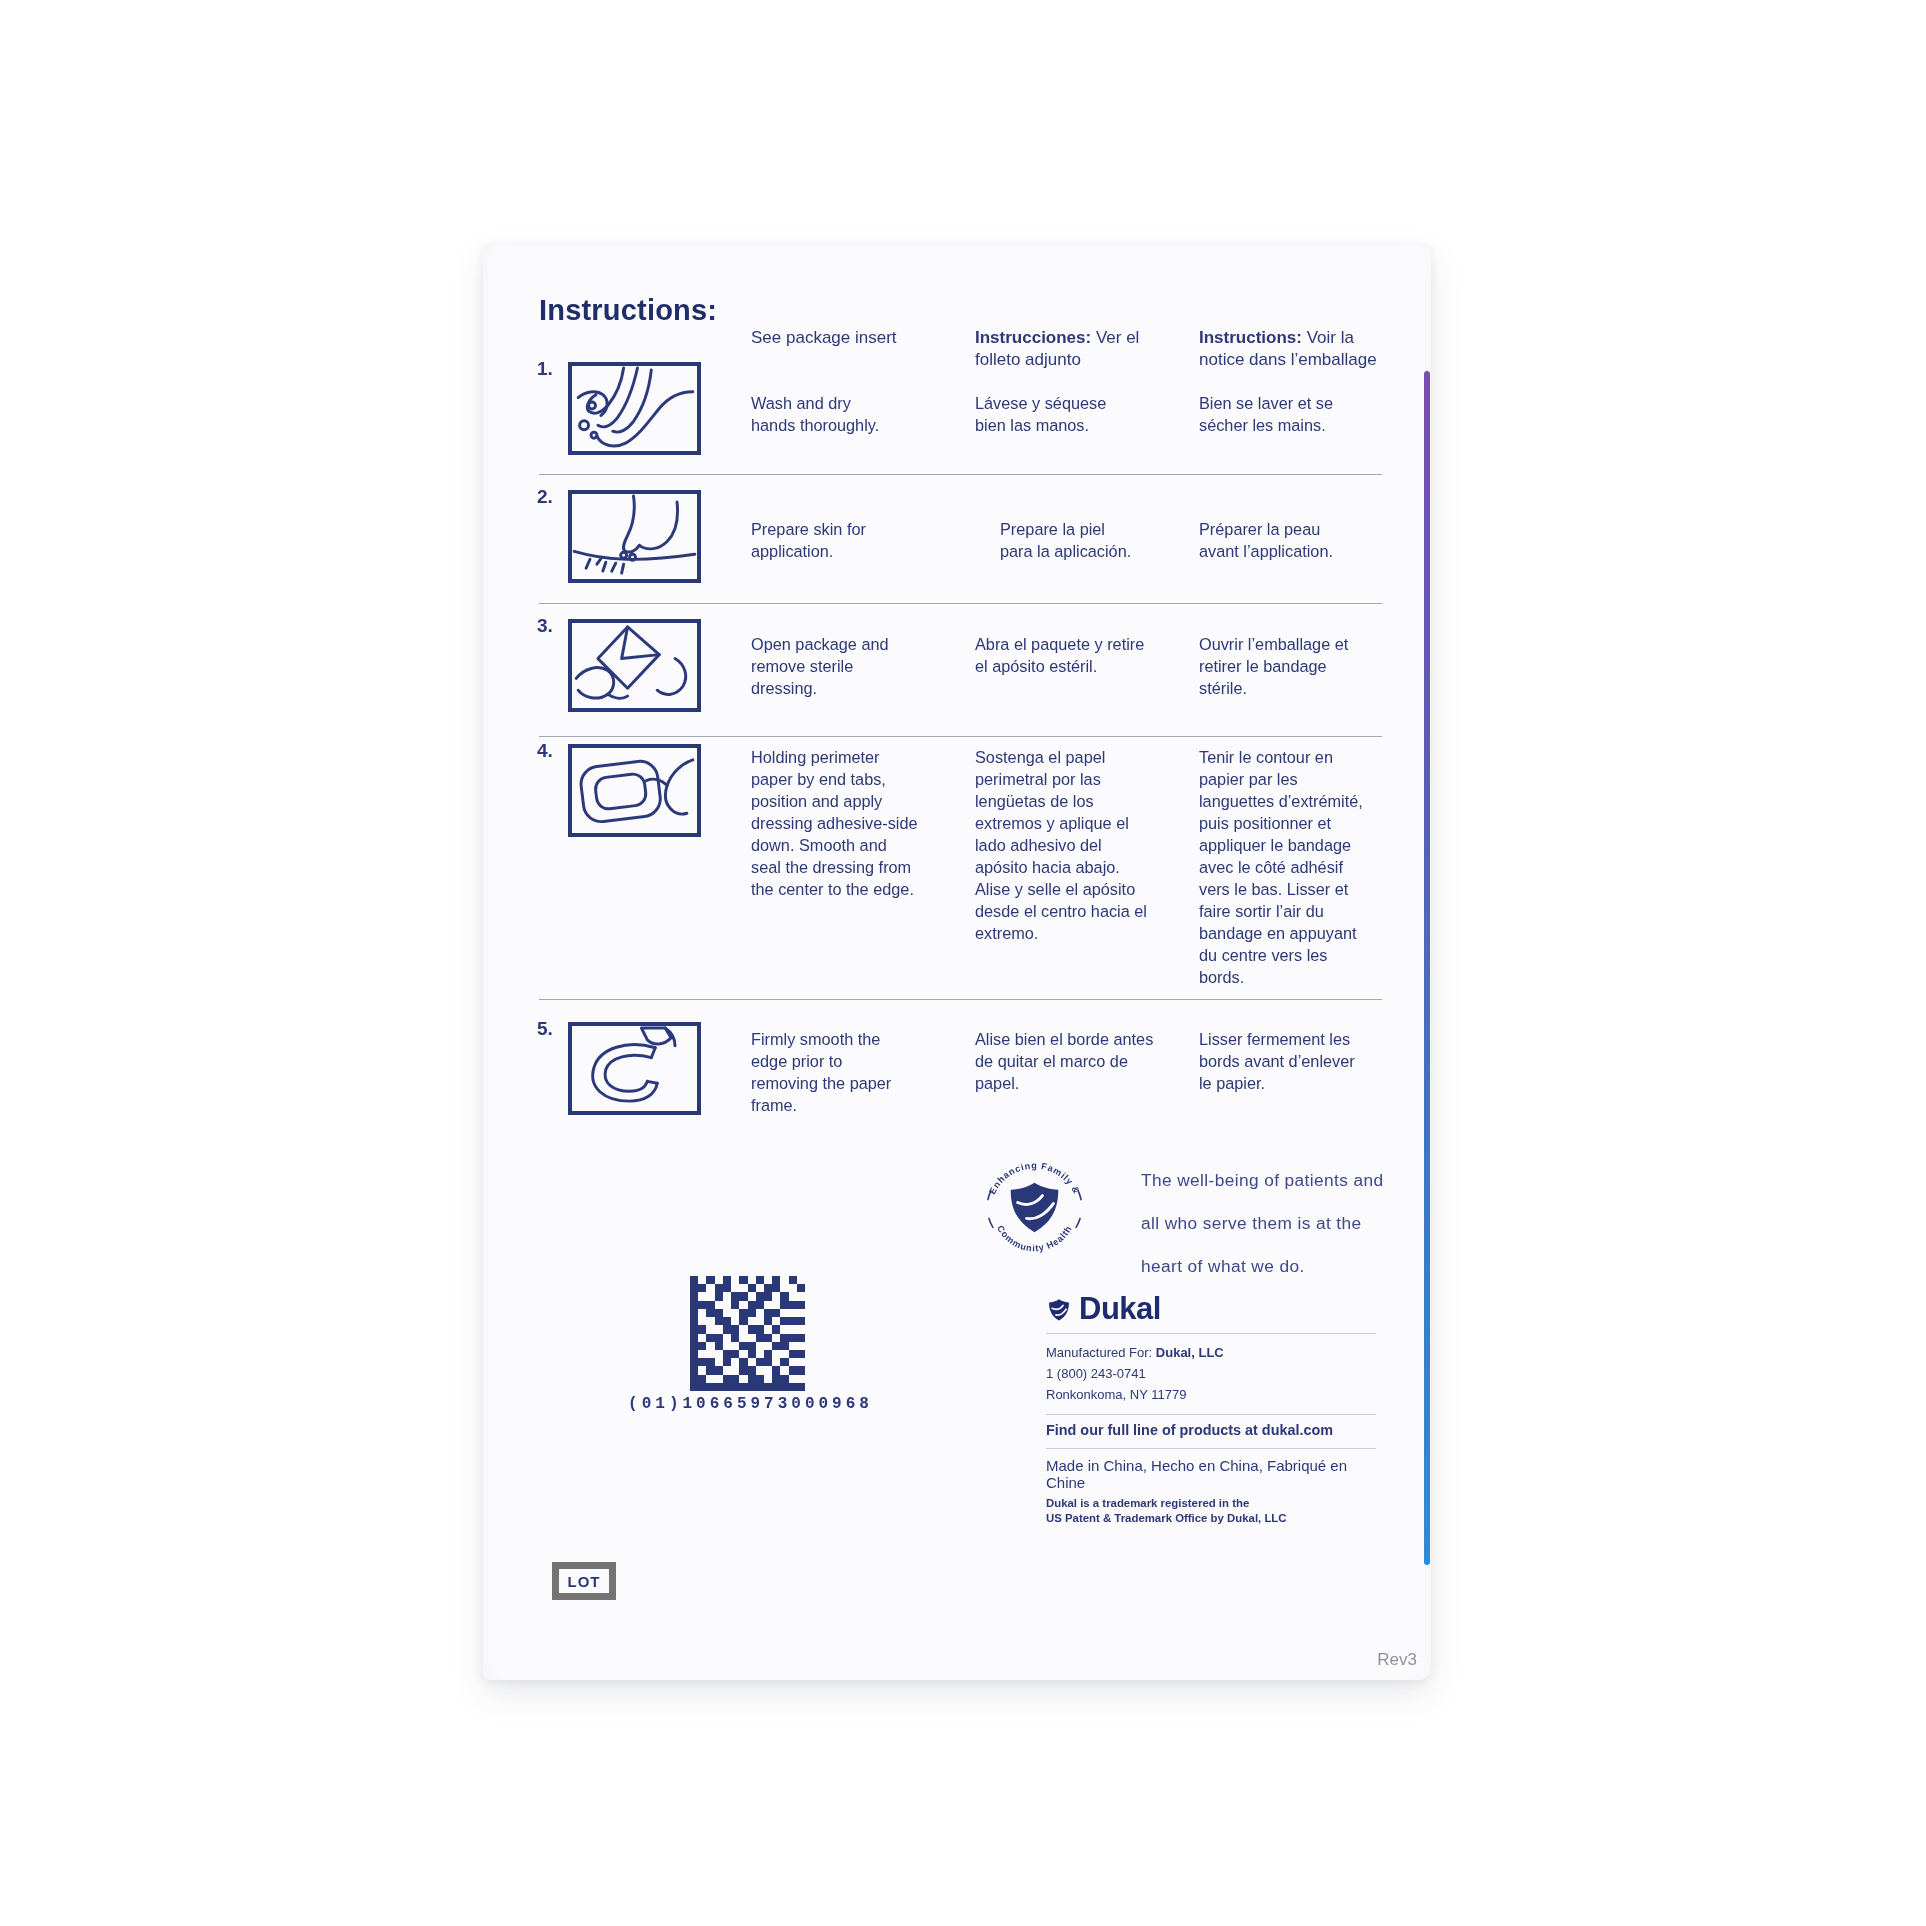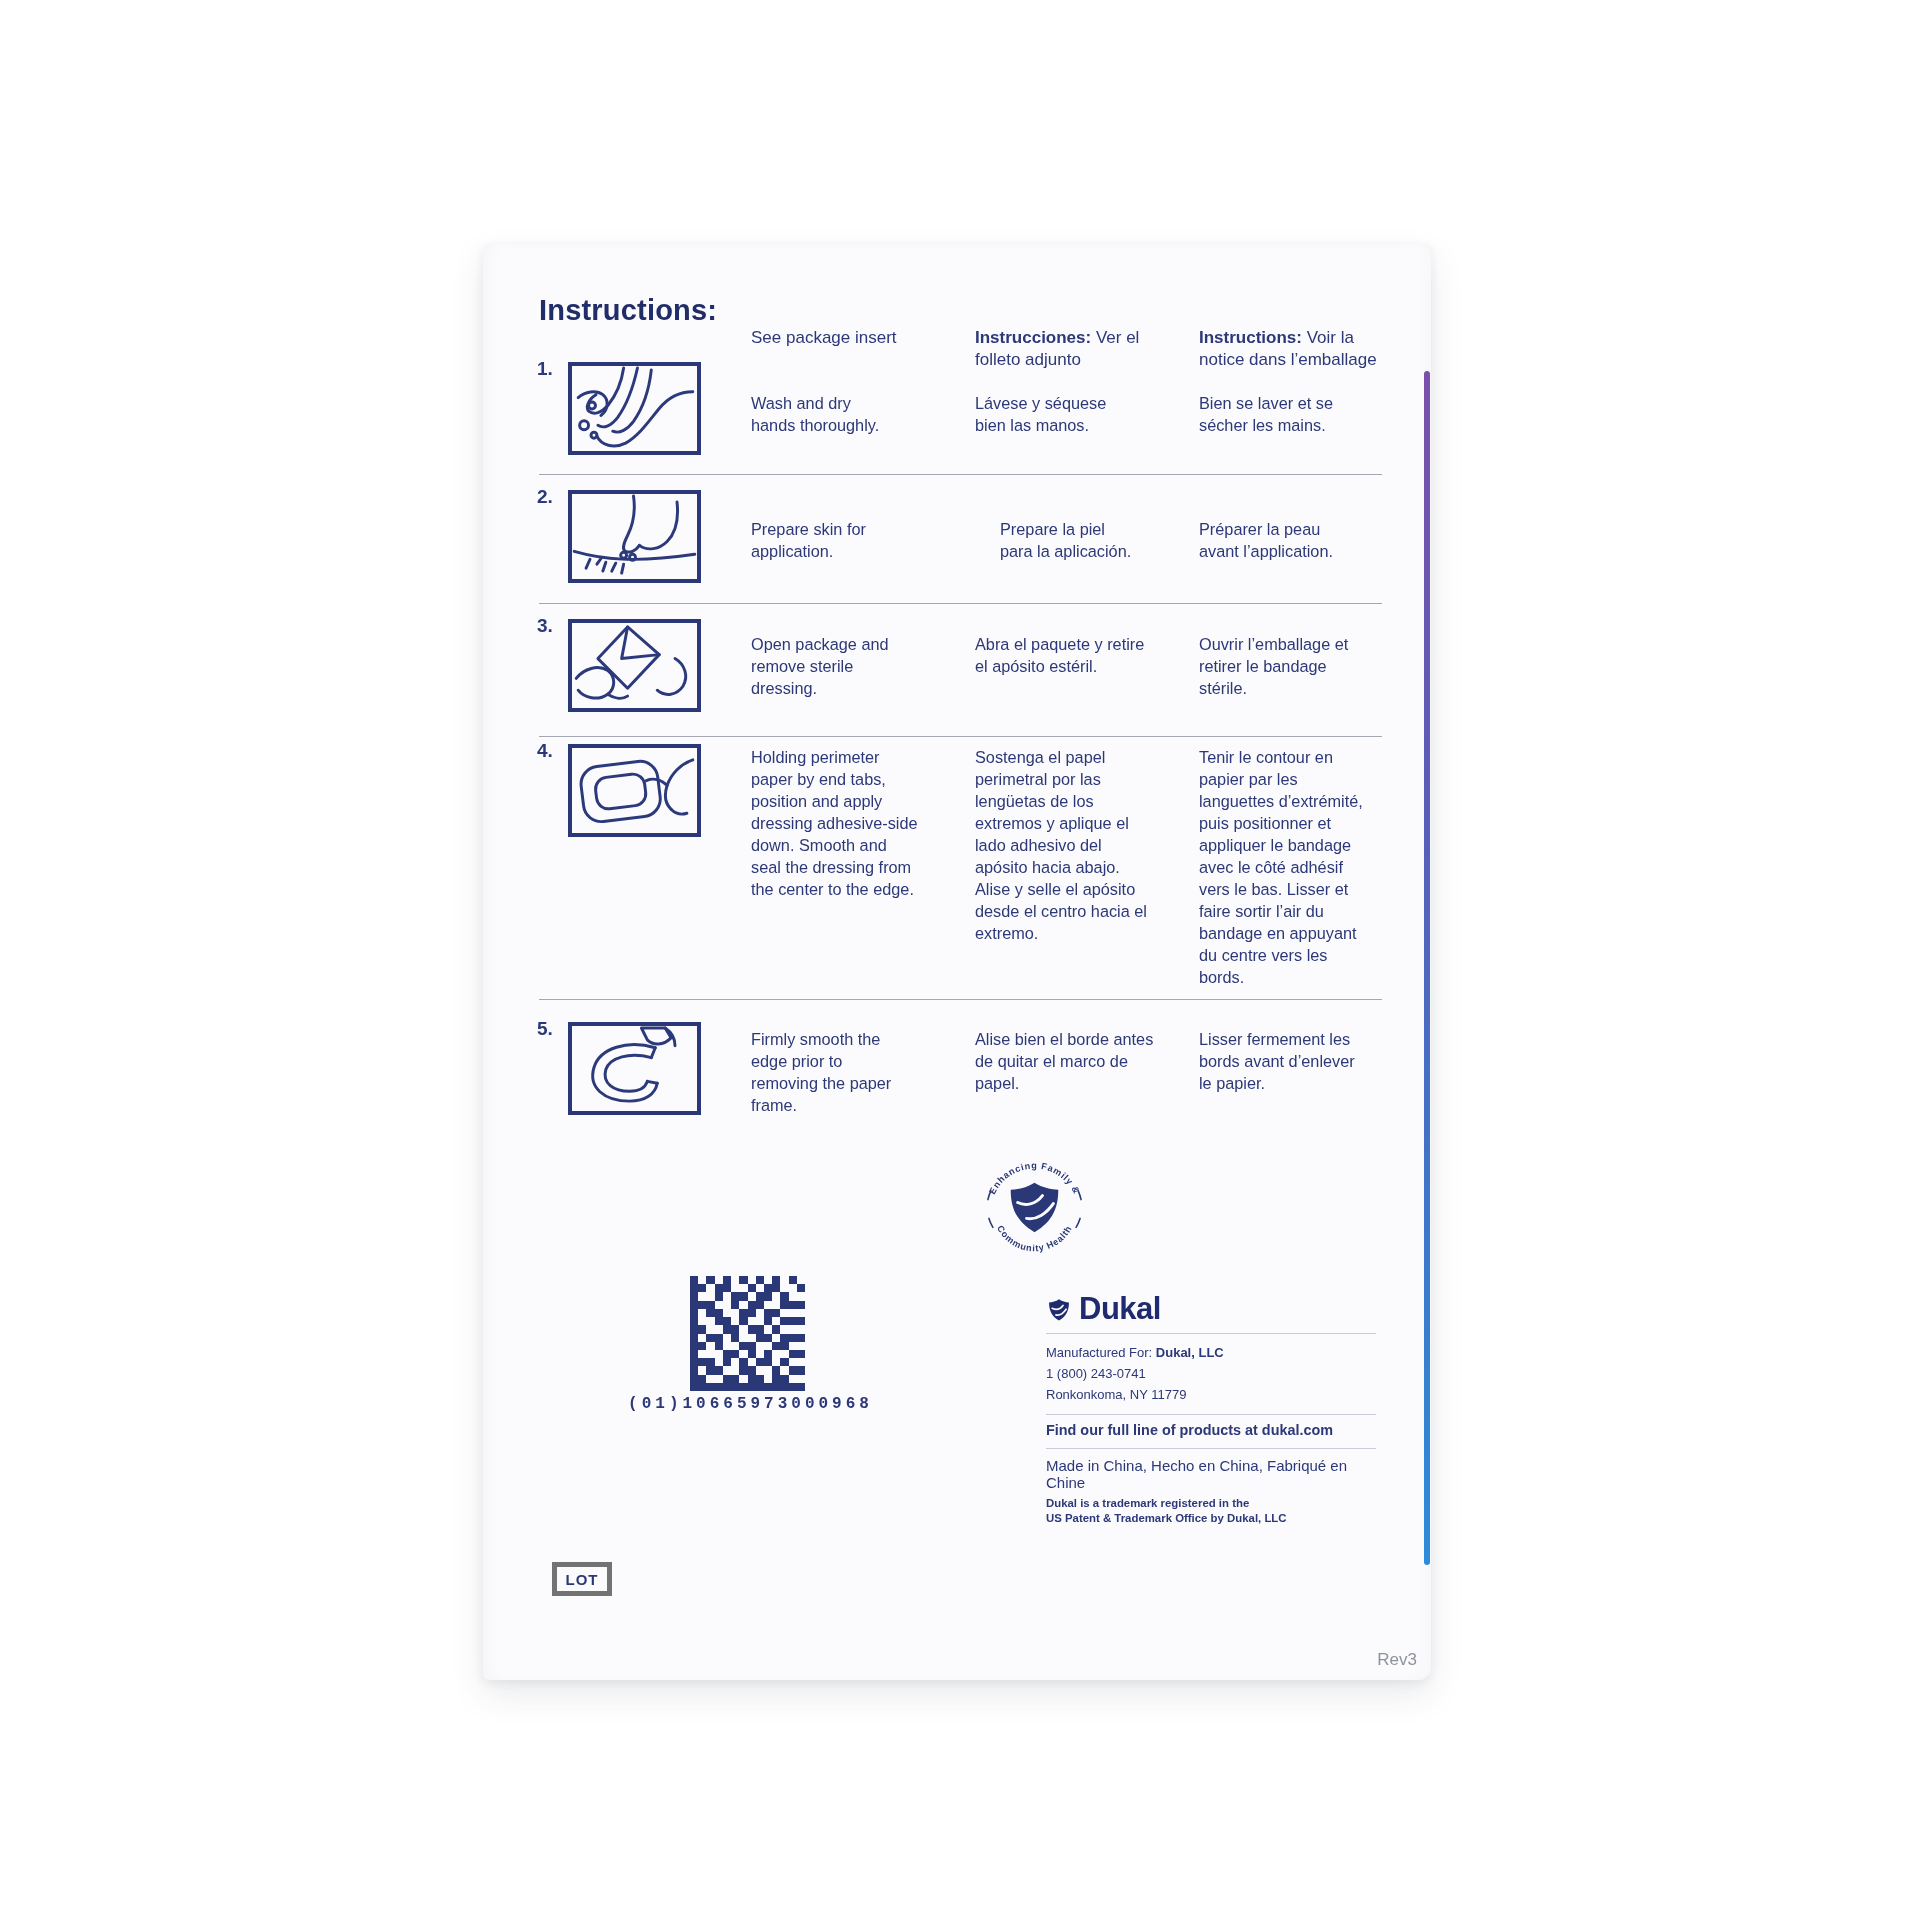--- a/index.html
+++ b/index.html
@@ -37,21 +37,21 @@
   .wordmark svg{width:26px;height:28px;}
   .wordmark .brand-name{font-size:31px;font-weight:bold;color:#1f2b6e;letter-spacing:-0.5px;}
   .rule{height:1px;background:#c7cbd5;width:330px;}
   .r1{margin-top:8px;} .r2{margin-top:9px;} .r3{margin-top:10px;}
   .mline{font-size:13px;line-height:21px;}
   .m-first{margin-top:8px;}
   .find-line{margin-top:7px;font-size:14.4px;font-weight:bold;}
   .made-in{margin-top:8px;font-size:15px;}
   .tm-line{font-size:11.4px;line-height:15.3px;font-weight:600;}
   .tm-first{margin-top:5px;}
-  .lot-box{position:absolute;left:69px;top:1318px;width:50px;height:24px;border:5px solid #737373;
+  .lot-box{position:absolute;left:69px;top:1318px;width:50px;height:24px;border:7px solid #737373;
            display:flex;align-items:center;justify-content:center;font-size:15px;font-weight:bold;
            letter-spacing:1px;color:#2b3877;background:#fbfbfd;}
   .rev{position:absolute;left:861px;top:1406px;width:73px;text-align:right;font-size:17px;color:#8d929c;}
   .lineart{fill:none;stroke:#2c3a7c;stroke-width:3;stroke-linecap:round;stroke-linejoin:round;}
 </style>
 </head>
 <body>
 
 <div class="stage">
   <div class="panel">
@@ -209,20 +209,23 @@
         </text>
         <text font-size="9.2" font-weight="700" fill="#2b3877" letter-spacing="0.8" font-family="Liberation Sans, sans-serif">
           <textPath href="#arcBottom" startOffset="50%" text-anchor="middle">Community Health</textPath>
         </text>
         <path d="M55,30 C63,35 72,37 79,37 C79,53 75,68 55,80 C35,68 31,53 31,37 C38,37 47,35 55,30 Z" fill="#2b3877"></path>
         <path d="M38,50 C46,54 56,52 63,43" fill="none" stroke="#fbfbfd" stroke-width="3" stroke-linecap="round"></path>
         <path d="M47,66 C57,68 67,61 74,51" fill="none" stroke="#fbfbfd" stroke-width="3" stroke-linecap="round"></path>
       </svg>
     </div>
 
+    <div class="wellbeing">The well-being of patients and
+all who serve them is at the
+heart of what we do.</div>
 
     <div class="barcode">
         <div class="on"></div>
         <div></div>
         <div class="on"></div>
         <div></div>
         <div class="on"></div>
         <div></div>
         <div class="on"></div>
         <div></div>

